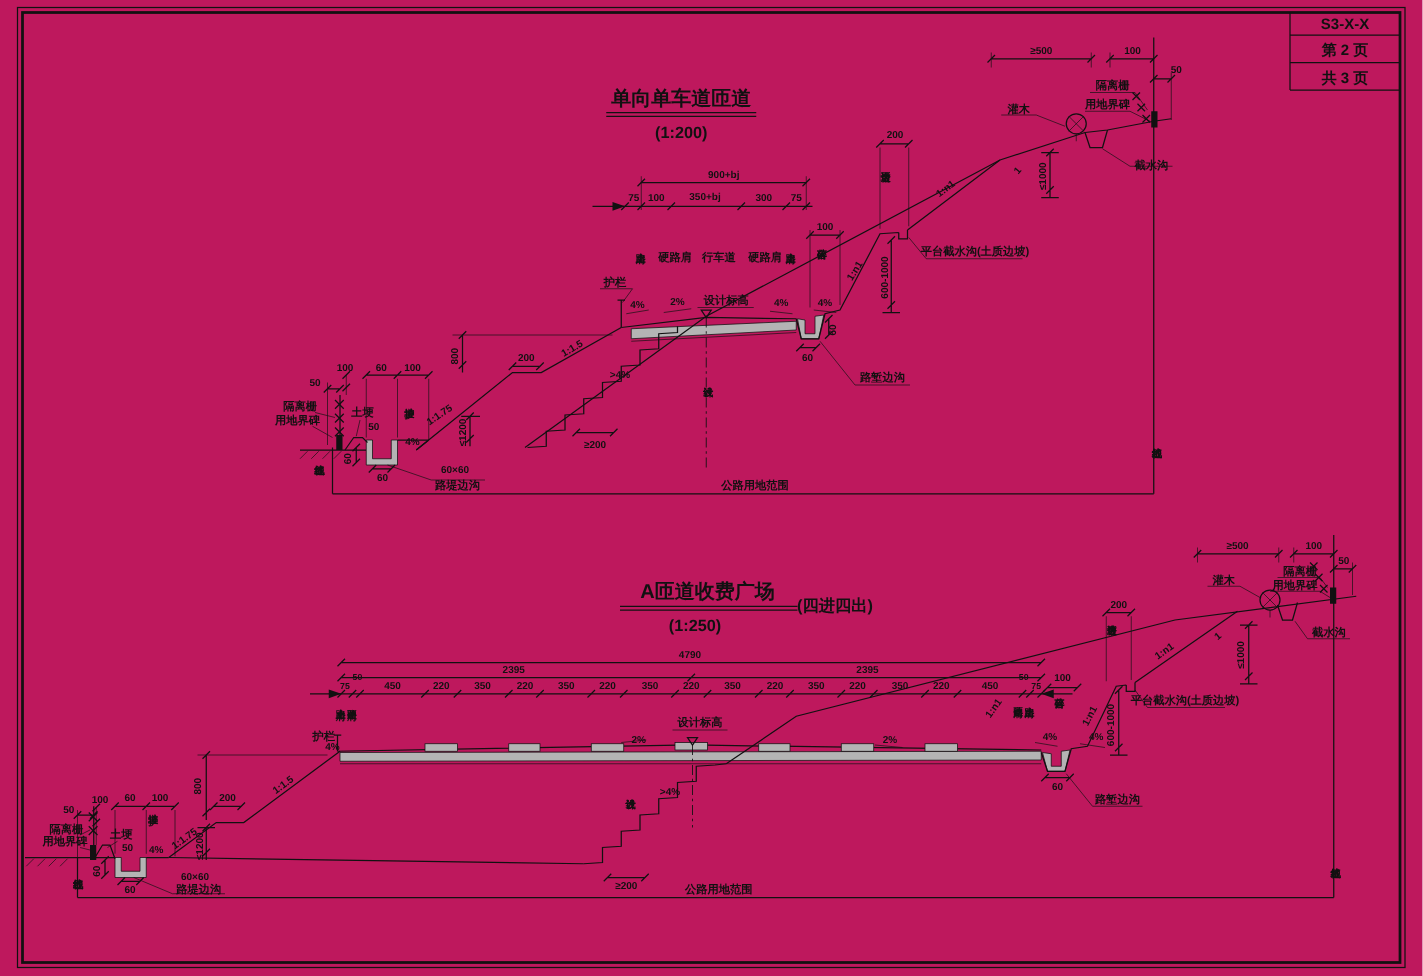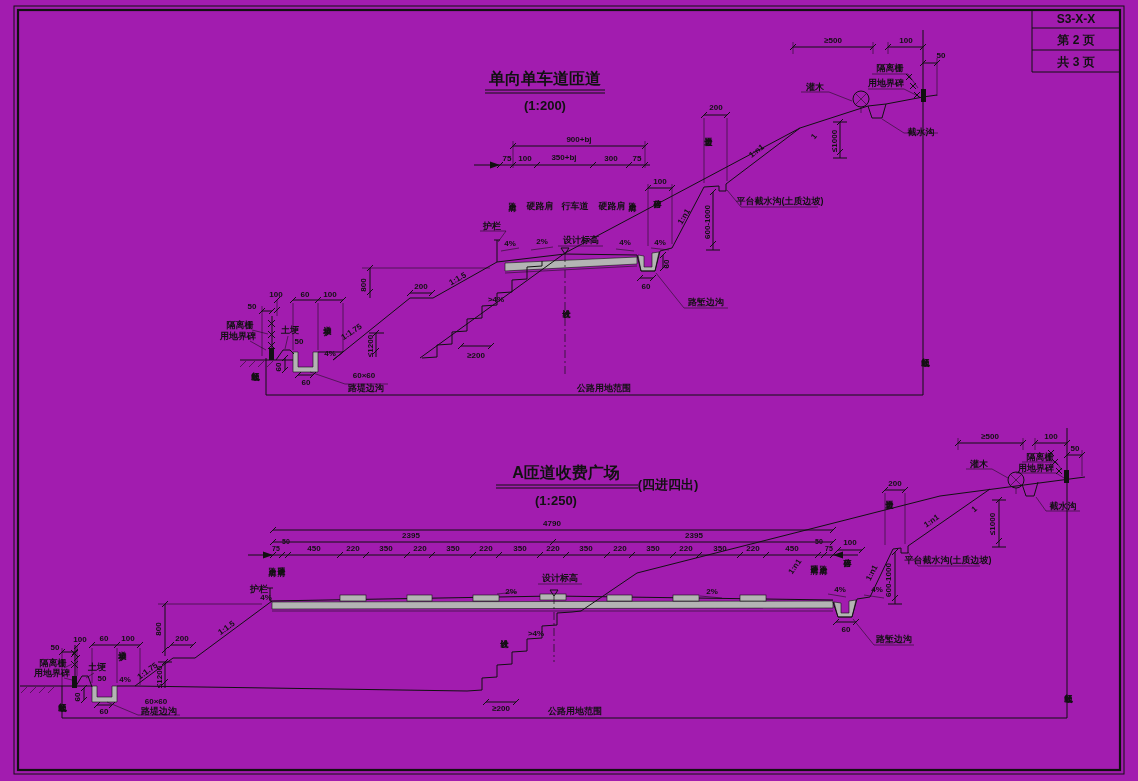--- a/index.html
+++ b/index.html
@@ -1,16 +1,16 @@
 <!DOCTYPE html>
 <html><head>
 <meta charset="utf-8">
 <style>
   html,body{margin:0;padding:0;background:#fff;}
-  #page{position:relative;width:1138px;height:781px;background:#a21caf;
+  #page{position:relative;width:1138px;height:781px;background:#be185d;
         font-family:"Liberation Sans","DejaVu Sans",sans-serif;}
   svg{position:absolute;left:0;top:0;}
   .ln{stroke:#111;stroke-width:1;fill:none;}
   .thn{stroke:#111;stroke-width:0.55;fill:none;}
   .thk{stroke:#111;stroke-width:2.2;fill:none;}
   .fr{stroke:#111;stroke-width:1;fill:none;}
   .dash{stroke:#111;stroke-width:0.7;fill:none;stroke-dasharray:8 3 2 3;}
   .grey{fill:#b4b4b4;stroke:#111;stroke-width:0.6;}
   .blk{fill:#111;stroke:none;}
   text{fill:#111;font-family:"Liberation Sans","DejaVu Sans",sans-serif;}

